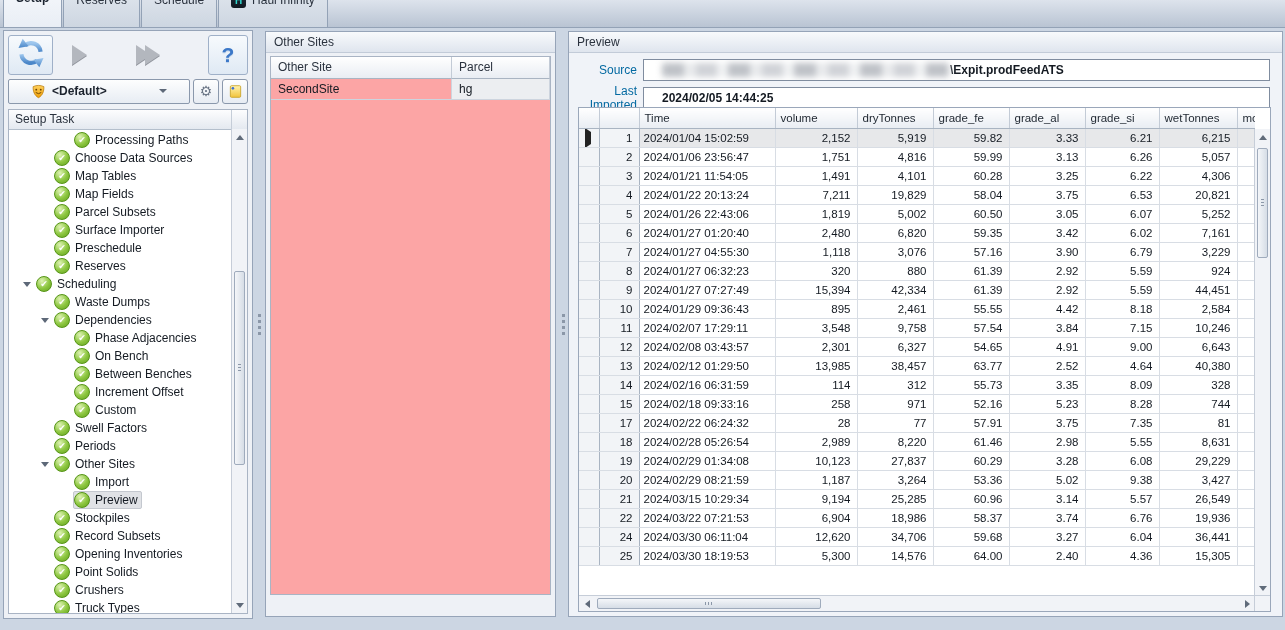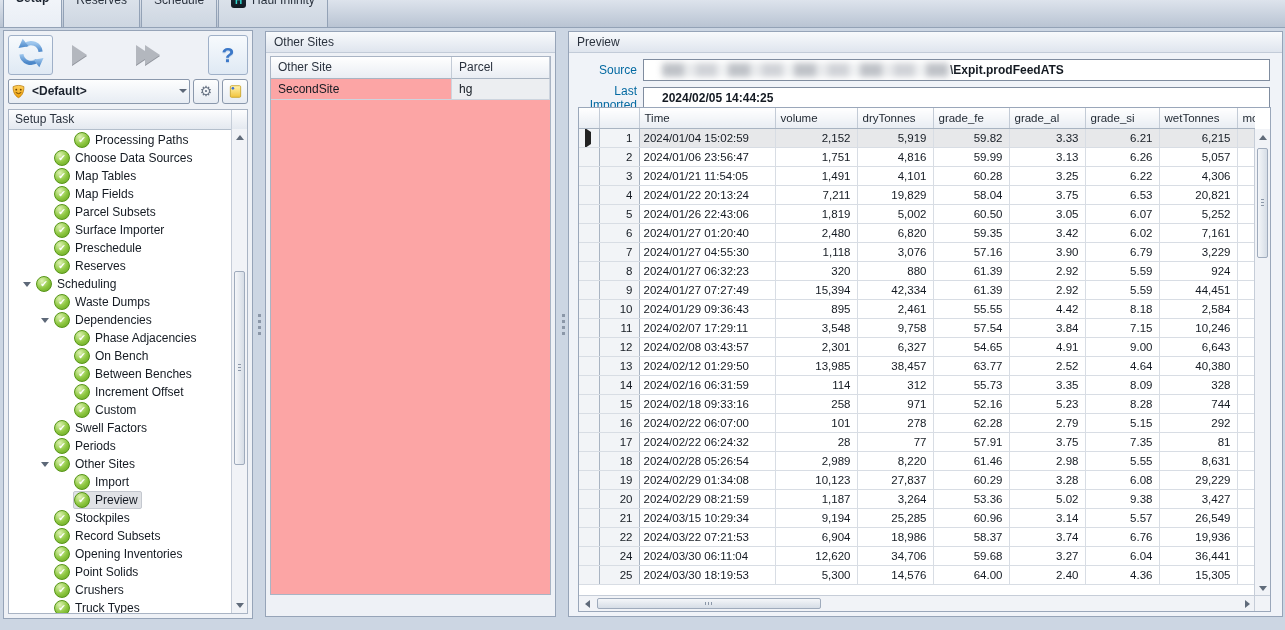--- a/index.html
+++ b/index.html
@@ -28,21 +28,21 @@
   
   .left{left:3px;top:30px;width:250px;height:589px;}
   .tb1{height:44px;display:flex;align-items:center;padding:2px 4px 0;gap:4px;}
   .btn{height:40px;border-radius:3px;display:flex;align-items:center;justify-content:center;box-sizing:border-box;}
   .btn.framed{border:1px solid #9fb0c8;background:linear-gradient(#f7fafd,#dfe9f4);}
   .tri{width:0;height:0;border-left:15px solid #b3b7be;border-top:10px solid transparent;border-bottom:10px solid transparent;filter:drop-shadow(0 1px 0 #8d9199);}
   .ff .tri+.tri{margin-left:-6px;}
   .qmark{font-size:21px;font-weight:bold;color:#3c78c8;text-shadow:0 1px 1px #b9cfe8;}
   .tb2{height:28px;display:flex;align-items:center;padding:0 4px;gap:3px;}
   .combo{flex:1;height:23px;border:1px solid #8a98ac;border-radius:2px;background:linear-gradient(#fdfefe,#e7ecf3);
-    display:flex;align-items:center;gap:6px;padding:0 2px;font-size:12px;font-weight:bold;color:#1c232e;}
+    display:flex;align-items:center;gap:6px;padding:0 22px;font-size:12px;font-weight:bold;color:#1c232e;}
   .combo .caret{margin-left:auto;width:0;height:0;border-top:4px solid #5d6878;border-left:4px solid transparent;border-right:4px solid transparent;}
   .sqbtn{width:24px;height:23px;border:1px solid #8a98ac;border-radius:3px;background:linear-gradient(#fdfefe,#e7ecf3);
     display:flex;align-items:center;justify-content:center;}
   .gear{font-size:14px;color:#6b7686;line-height:1;}
   .task{position:absolute;left:4px;right:4px;top:78px;bottom:4px;background:#fff;border:1px solid #a9b4c4;overflow:hidden;}
   .task-header{height:19px;line-height:19px;padding-left:6px;font-size:12px;color:#2a323e;
     background:linear-gradient(#fdfdfe,#e4e9f0);border-bottom:1px solid #b4bfcc;position:relative;}
   .task-header::after{content:"";position:absolute;right:15px;top:0;bottom:0;border-left:1px solid #c5cdd8;}
   .tree{position:absolute;left:0;right:15px;top:19px;bottom:0;overflow:hidden;padding-top:2px;}
   .titem{height:18px;display:flex;align-items:center;font-size:12px;white-space:nowrap;}
@@ -661,32 +661,20 @@
                 <td class="num">258</td>
                 <td class="num">971</td>
                 <td class="num">52.16</td>
                 <td class="num">5.23</td>
                 <td class="num">8.28</td>
                 <td class="num">744</td>
                 <td></td>
               </tr>
               <tr>
                 <td class="gray"></td>
-                <td class="gray num">16</td>
-                <td>2024/02/22 06:07:00</td>
-                <td class="num">101</td>
-                <td class="num">278</td>
-                <td class="num">62.28</td>
-                <td class="num">2.79</td>
-                <td class="num">5.15</td>
-                <td class="num">292</td>
-                <td></td>
-              </tr>
-              <tr>
-                <td class="gray"></td>
                 <td class="gray num">17</td>
                 <td>2024/02/22 06:24:32</td>
                 <td class="num">28</td>
                 <td class="num">77</td>
                 <td class="num">57.91</td>
                 <td class="num">3.75</td>
                 <td class="num">7.35</td>
                 <td class="num">81</td>
                 <td></td>
               </tr>

